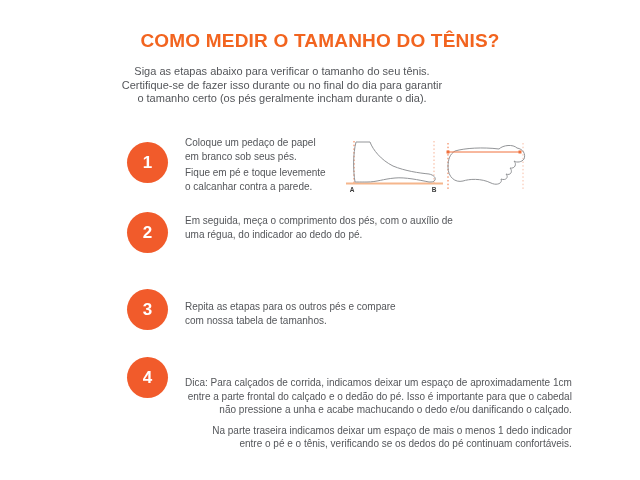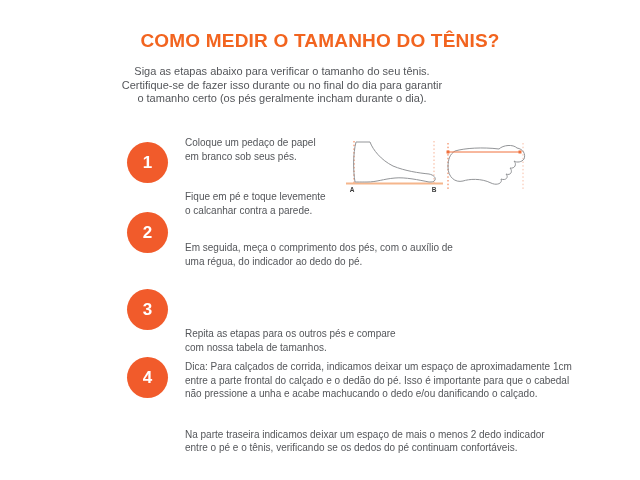--- a/index.html
+++ b/index.html
@@ -54,27 +54,27 @@
   .step-text {
     position: absolute;
     left: 185px;
     font-size: 10px;
     line-height: 13.5px;
     color: #54565a;
   }
   .text-1 { top: 136px; }
   .text-2 { top: 214px; }
   .text-3 { top: 300px; }
-  .text-4 { top: 360px; }
+  .text-4 { top: 376px; text-align: right; }
   .step-text p {
     margin: 0 0 7px 0;
     white-space: pre-line;
   }
   .step-text.tight p { margin: 0 0 3px 0; }
-  .step-text p:last-child { margin-bottom: 0; margin-top: 27px; }
+  .step-text p:last-child { margin-bottom: 0; }
   .diagram-side { position: absolute; left: 343px; top: 140px; }
   .diagram-top  { position: absolute; left: 443px; top: 141px; }
   svg { display: block; }
 </style>
 </head>
 <body>
 
 <div class="page">
 
   <div class="page-title">COMO MEDIR O TAMANHO DO TÊNIS?</div>
@@ -131,17 +131,17 @@
 com nossa tabela de tamanhos.</p>
   </div>
 
   <div class="step-badge badge-4">
     <span>4</span>
   </div>
   <div class="step-text text-4">
     <p>Dica: Para calçados de corrida, indicamos deixar um espaço de aproximadamente 1cm
 entre a parte frontal do calçado e o dedão do pé. Isso é importante para que o cabedal
 não pressione a unha e acabe machucando o dedo e/ou danificando o calçado.</p>
-    <p>Na parte traseira indicamos deixar um espaço de mais o menos 2 dedo indicador
+    <p>Na parte traseira indicamos deixar um espaço de mais o menos 1 dedo indicador
 entre o pé e o tênis, verificando se os dedos do pé continuam confortáveis.</p>
   </div>
 
 </div>
 
 </body></html>

